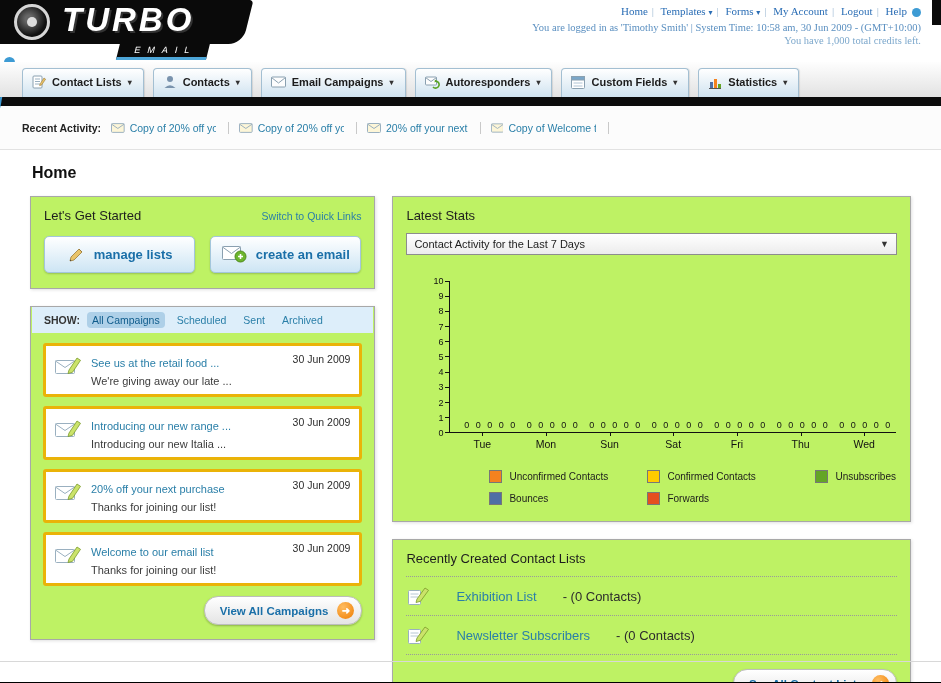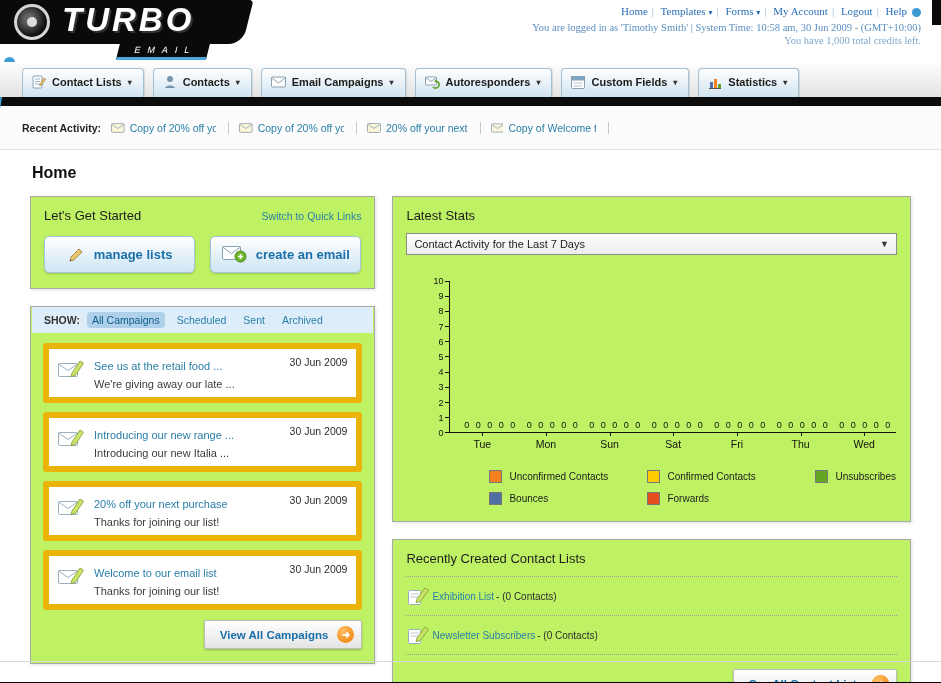--- a/index.html
+++ b/index.html
@@ -54,28 +54,28 @@
   
   .gs-buttons { display:flex; gap:15px; padding:5px 13px 15px 13px; }
   .gs-btn { flex:1; display:flex; align-items:center; justify-content:center; gap:9px; height:37px; background:linear-gradient(#ffffff,#cde5f4); border:1px solid #a3c6dc; border-radius:5px; font-size:13px; font-weight:bold; color:#1a6fa8; cursor:pointer; box-shadow:0 1px 2px rgba(0,0,0,0.2); }
 
   
   .show-bar { display:flex; align-items:center; gap:7px; background:#ddeefa; margin:0 1px; padding:5px 12px; font-size:10.5px; }
   .show-label { font-weight:bold; color:#333; }
   .show-tab { color:#2a7fa8; cursor:pointer; padding:2px 5px; }
   .show-tab.active { background:#aed0e8; border-radius:4px; color:#0f5c8c; }
   .camp-list { padding:10px 12px 2px 12px; display:flex; flex-direction:column; gap:9px; }
-  .camp-item { display:flex; gap:9px; border:6px solid #eab308; border-radius:3px; padding:7px 9px; background:#fff; }
+  .camp-item { display:flex; gap:9px; border:3px solid #eab308; border-radius:3px; padding:7px 9px; background:#fff; }
   .camp-icon { flex:0 0 auto; margin-top:2px; }
   .camp-text { flex:1; }
   .camp-title { font-size:11px; color:#2a7fa8; cursor:pointer; }
   .camp-sub { font-size:11px; color:#3c3c3c; margin-top:4px; }
   .camp-date { font-size:10.5px; color:#2c2c2c; }
   .view-all-row { display:flex; justify-content:flex-end; padding:8px 12px 14px 12px; }
-  .pill-btn { display:flex; align-items:center; gap:9px; padding:5px 7px 5px 15px; background:linear-gradient(#ffffff,#e4e4e4); border:1px solid #bdbdbd; border-radius:2px; font-size:11.5px; font-weight:bold; color:#1a6fa8; cursor:pointer; box-shadow:0 1px 2px rgba(0,0,0,0.25); }
+  .pill-btn { display:flex; align-items:center; gap:9px; padding:5px 7px 5px 15px; background:linear-gradient(#ffffff,#e4e4e4); border:1px solid #bdbdbd; border-radius:14px; font-size:11.5px; font-weight:bold; color:#1a6fa8; cursor:pointer; box-shadow:0 1px 2px rgba(0,0,0,0.25); }
   .circle-arrow { display:flex; align-items:center; justify-content:center; width:17px; height:17px; border-radius:50%; background:radial-gradient(circle at 35% 30%, #ffbd62, #ef7c00); color:#fff; font-size:10px; font-weight:bold; }
 
   
   .stats-dd { margin:2px 13px 12px 13px; border:1px solid #8d8d8d; background:linear-gradient(#ffffff,#ececec); font-size:11px; color:#1c1c1c; padding:4px 7px; display:flex; justify-content:space-between; align-items:center; cursor:pointer; }
   .stats-dd .dd { font-size:9px; color:#333; }
   .chart-wrap { padding:14px 14px 0 34px; }
   .chart { display:flex; }
   .yaxis { display:flex; flex-direction:column; justify-content:space-between; height:152px; width:22px; }
   .ytick { display:flex; align-items:center; justify-content:flex-end; height:0; }
   .ylab { font-size:9px; color:#111; margin-right:2px; line-height:8px; }
@@ -85,21 +85,21 @@
   .zero-cell { flex:1; text-align:center; font-size:9px; color:#111; word-spacing:4px; }
   .xlabels { display:flex; margin-left:23px;justify-content:space-between; }
   .xlab-cell { flex:1; text-align:center; font-size:10.5px; color:#111; padding-top:5px; position:relative; }
   .xlab-cell::before { content:""; position:absolute; top:0; left:50%; width:1px; height:3px; background:#111; }
   .legend { margin:20px 0 16px 62px; display:grid; grid-template-columns:158px 168px auto; row-gap:9px; }
   .legend-item { display:flex; align-items:center; gap:7px; font-size:10px; color:#1c1c1c; }
   .swatch { width:13px; height:13px; border:1px solid #777; flex:0 0 auto; }
 
   
   .cl-list { padding:2px 13px 0 13px; }
-  .cl-item { display:flex; align-items:center; gap:2px; padding:10px 2px; border-bottom:1px dotted #9a9a9a; font-size:10px; }
+  .cl-item { display:flex; align-items:center; gap:26px; padding:10px 2px; border-bottom:1px dotted #9a9a9a; font-size:13px; }
   .cl-item.first { border-top:1px dotted #9a9a9a; }
   .cl-link { color:#2a7fa8; cursor:pointer; }
   .cl-detail { color:#2c2c2c; }
   .cl-btn-row { display:flex; justify-content:flex-end; padding:14px 13px 15px 13px; }
 
   .footer-line { position:absolute; left:0; right:0; bottom:20px; border-top:1px solid #d8d8d8; }
 </style>
 </head>
 <body>
 

